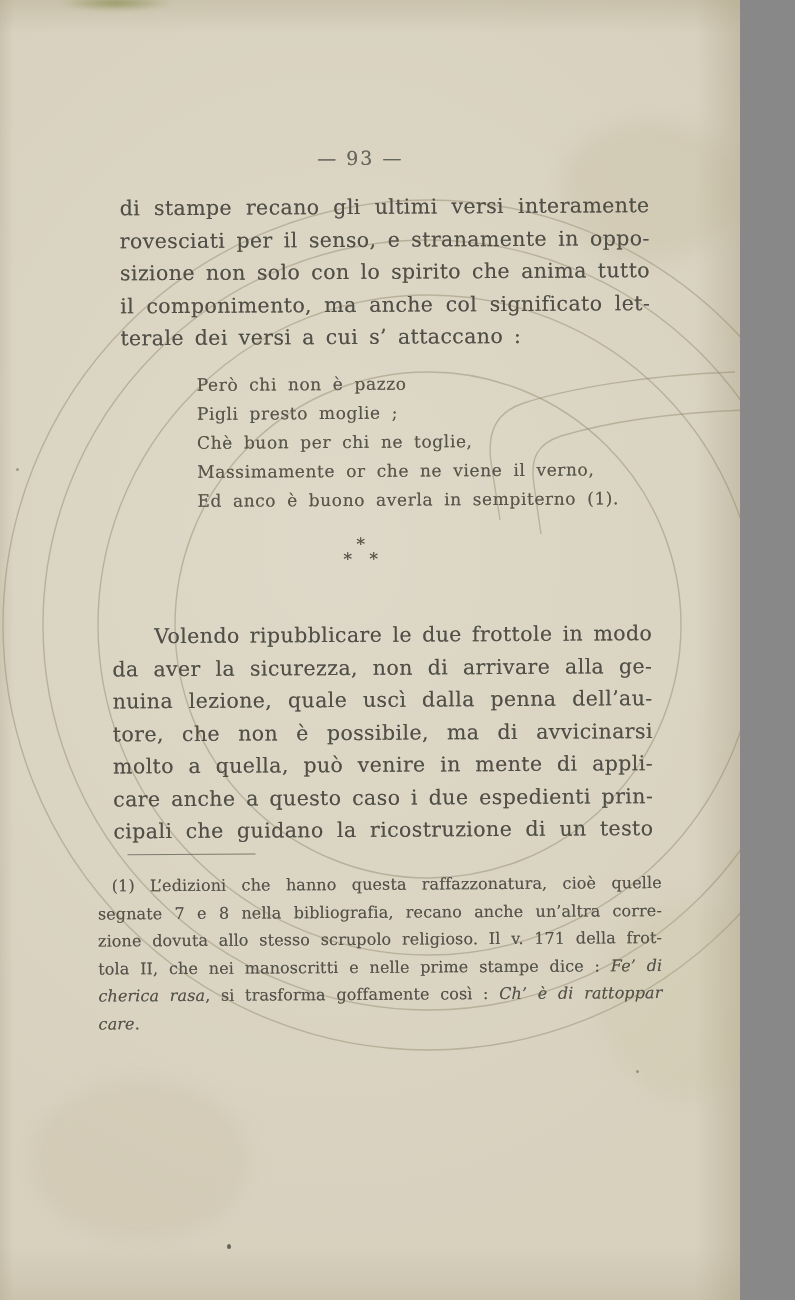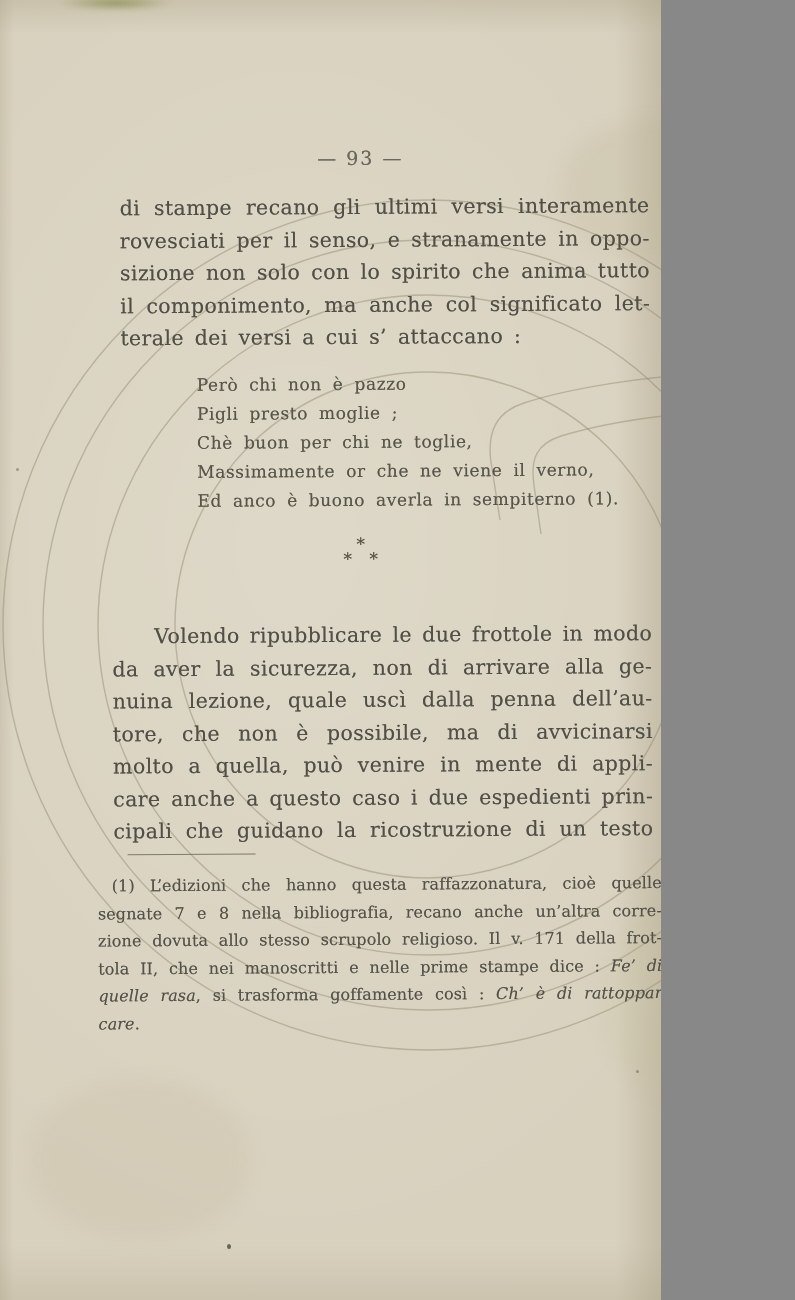--- a/index.html
+++ b/index.html
@@ -1,17 +1,17 @@
 <!DOCTYPE html>
 <html><head>
 <meta charset="utf-8">
 <style>
   html,body{margin:0;padding:0;background:#888;}
   .page{
-    position:relative;width:661px;height:1300px;overflow:hidden;
+    position:relative;width:740px;height:1300px;overflow:hidden;
     font-family:"DejaVu Serif","Liberation Serif",serif;
     color:#504f47;
     background:
       radial-gradient(ellipse 120% 85% at 45% 42%, rgba(255,255,255,0.16), rgba(255,255,255,0) 65%),
       linear-gradient(to bottom, rgba(170,160,130,0.35) 0px, rgba(170,160,130,0) 34px),
       linear-gradient(to top, rgba(160,148,118,0.22) 0px, rgba(160,148,118,0) 55px),
       linear-gradient(to left, rgba(150,138,108,0.30) 0px, rgba(150,138,108,0) 45px),
       linear-gradient(to right, rgba(150,138,108,0.20) 0px, rgba(150,138,108,0) 14px),
       #d8d1be;
   }
@@ -117,18 +117,18 @@
       <div class="line j">cipali che guidano la ricostruzione di un testo</div>
     </div>
 
     <div class="fnrule"></div>
 
     <div class="footnote">
       <div class="line j fnindent">(1) L’edizioni che hanno questa raffazzonatura, cioè quelle</div>
       <div class="line j">segnate 7 e 8 nella bibliografia, recano anche un’altra corre-</div>
       <div class="line j">zione dovuta allo stesso scrupolo religioso. Il v. 171 della frot-</div>
       <div class="line j"><span>tola II, che nei manoscritti e nelle prime stampe dice : </span><span class="it">Fe’ di</span></div>
-      <div class="line j"><span class="it">quelle rasa</span><span>, si trasforma goffamente così : </span><span class="it">Ch’ è di rattoppar</span></div>
+      <div class="line j"><span class="it">cherica rasa</span><span>, si trasforma goffamente così : </span><span class="it">Ch’ è di rattoppar</span></div>
       <div class="line"><span class="it">care</span><span>.</span></div>
     </div>
 
   </div>
 </div>
 
 </body></html>

